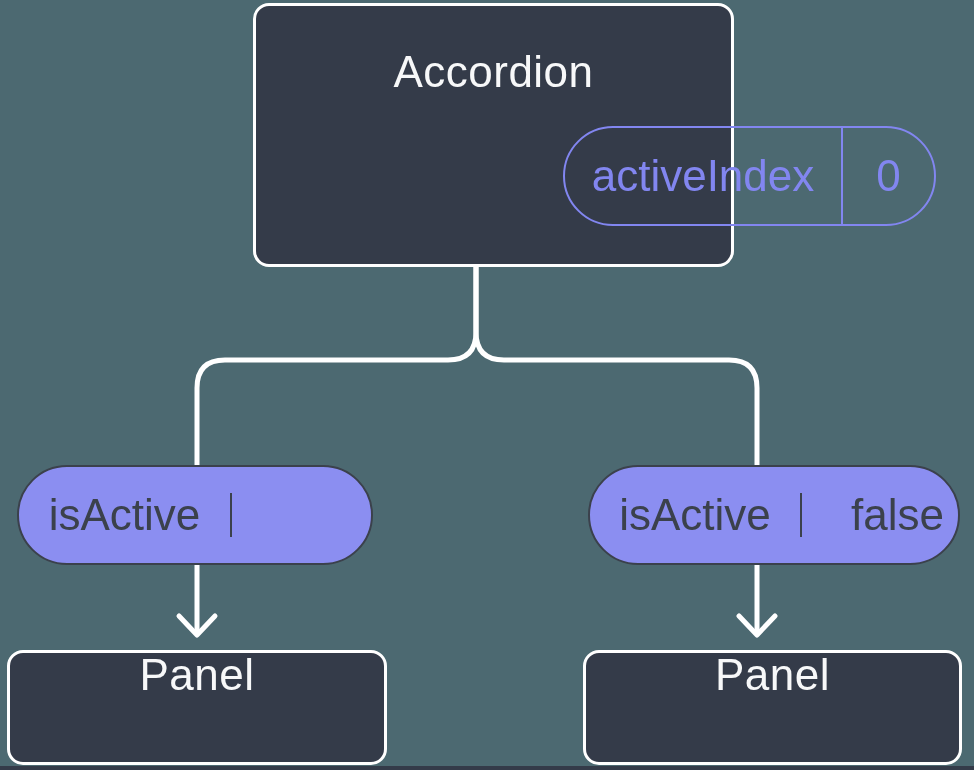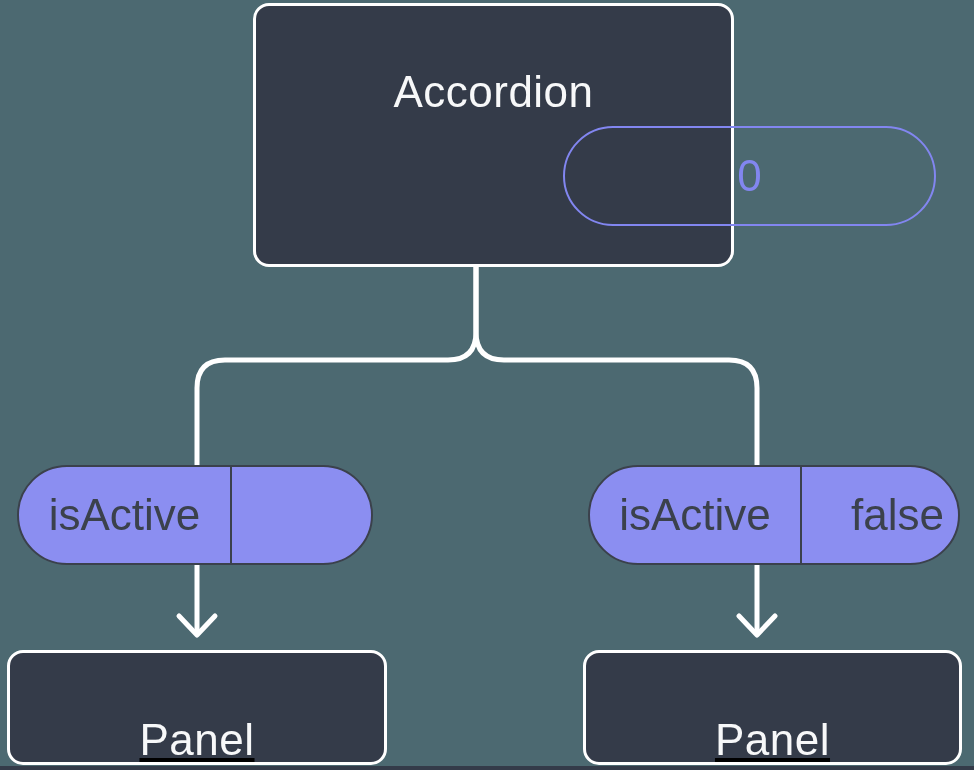--- a/index.html
+++ b/index.html
@@ -39,34 +39,33 @@
     border-radius: 16px;
     box-sizing: border-box;
     z-index: 2;
     display: flex;
     flex-direction: column;
     align-items: center;
   }
   .node-root {
     left: 253px; top: 3px;
     width: 481px; height: 264px;
-    padding-top: 64px;
+    padding-top: 44px;
   }
   .node-title {
     color: #F7F8F9;
     font-size: 44px;
     font-weight: 500;
     line-height: 1;
     letter-spacing: 0.5px;
   }
   .node-panel {
     width: 380px; height: 115px;
     top: 650px;
-    justify-content: flex-end;
-    text-decoration: underline;
+    justify-content: flex-start;
   }
   .node-panel-left  { left: 7px;  }
   .node-panel-right { left: 583px; width: 379px; }
 
   
   .pill {
     position: absolute;
     display: flex;
     box-sizing: border-box;
     border-radius: 999px;
@@ -92,20 +91,21 @@
   .pill-outline .pill-cell-name  { width: 278px; border-right: 2.5px solid #8286F0; }
   .pill-outline .pill-cell-value { flex: 1; }
 
   
   .pill-filled {
     top: 465px;
     height: 100px;
     background: #8B8EF1;
     border: 2.5px solid #3B414C;
     color: #3B414C;
+    align-items: center;
   }
   .pill-filled .pill-cell-name { border-right: 2.5px solid #3B414C; }
   .pill-left  { left: 17px;  width: 356px; }
   .pill-left  .pill-cell-name  { width: 213px; }
   .pill-left  .pill-cell-value { flex: 1; }
   .pill-right { left: 588px; width: 372px; }
   .pill-right .pill-cell-name  { width: 212px; }
   .pill-right .pill-cell-value { flex: 1; margin-left: 35px; }
 </style>
 </head>
@@ -120,20 +120,21 @@
     <path d="M179 616 L197 635 L215 616" stroke="#FFFFFF" stroke-width="5" fill="none" stroke-linecap="round" stroke-linejoin="round"></path>
     <path d="M757 563 L757 633" stroke="#FFFFFF" stroke-width="5" fill="none" stroke-linecap="round"></path>
     <path d="M739 616 L757 635 L775 616" stroke="#FFFFFF" stroke-width="5" fill="none" stroke-linecap="round" stroke-linejoin="round"></path>
   </svg>
 
   <div class="bottom-strip"></div>
 
   <div class="node node-root">
     <div class="node-title">Accordion</div>
     <div class="pill pill-outline">
+      <div class="pill-cell pill-cell-name">activeIndex</div>
       <div class="pill-cell pill-cell-value">0</div>
     </div>
   </div>
 
   <div class="pill pill-filled pill-left">
     <div class="pill-cell pill-cell-name">isActive</div>
   </div>
 
   <div class="pill pill-filled pill-right">
     <div class="pill-cell pill-cell-name">isActive</div>

